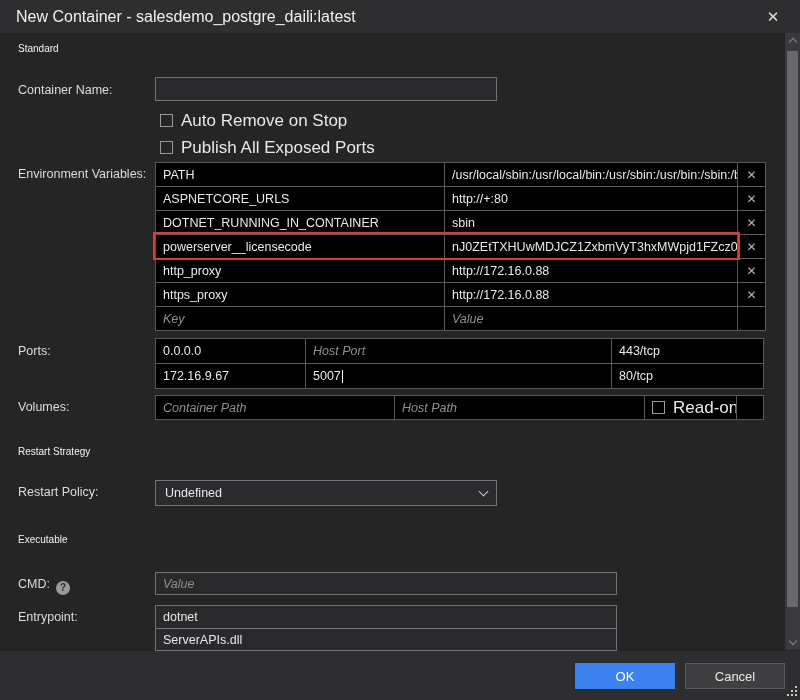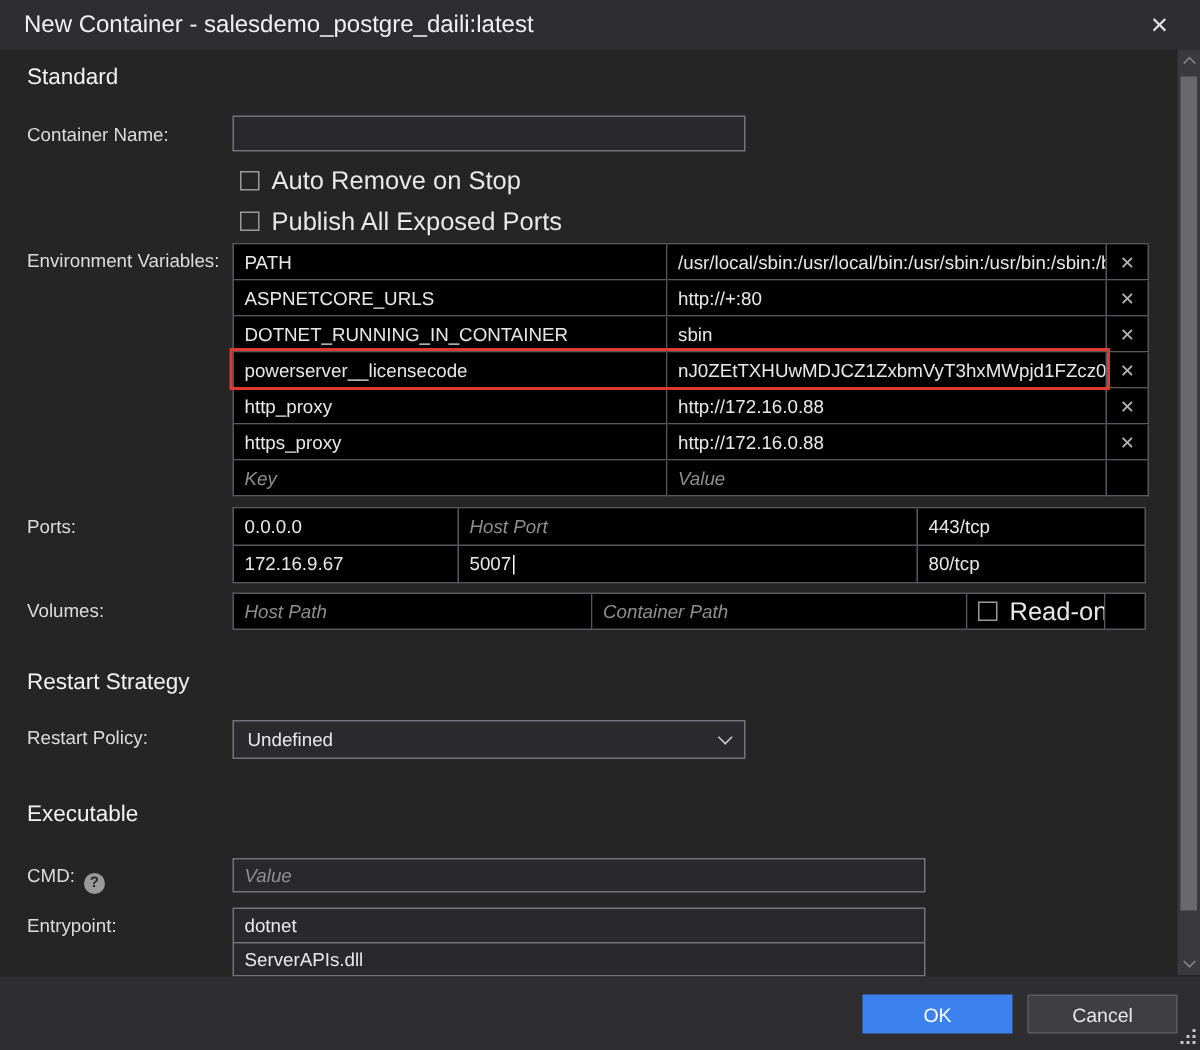--- a/index.html
+++ b/index.html
@@ -8,21 +8,21 @@
   .window { position:relative; width:800px; height:700px; background:#252526; color:#e8e8e8; }
 
   
   .titlebar { position:absolute; left:0; top:0; width:800px; height:33px; background:#2e2e31;
               display:flex; align-items:center; }
   .title { margin-left:16px; font-size:16px; color:#f0f0f0; }
   .close-btn { position:absolute; right:8px; top:0; width:38px; height:33px; display:flex;
                align-items:center; justify-content:center; color:#e0e0e0; font-size:15px; cursor:default; }
 
   
-  .heading { position:absolute; left:18px; font-size:15px; color:#f2f2f2; }
+  .heading { position:absolute; left:18px; font-size:10px; color:#f2f2f2; }
   .lbl { position:absolute; left:18px; font-size:12.5px; color:#dcdcdc; white-space:nowrap; }
 
   
   .tinput { position:absolute; height:24px; background:#29292b; border:1px solid #73737a;
             color:#e8e8e8; font-size:12.5px; padding:0 7px; font-family:inherit; outline:none; }
   .tinput::placeholder { color:#8f8f8f; font-style:italic; }
 
   
   .cbrow { position:absolute; left:160px; display:flex; align-items:center; height:15px; }
   .cbox { width:13px; height:13px; border:1px solid #9a9a9a; background:transparent; flex:0 0 13px; }
@@ -144,22 +144,22 @@
     <div class="cell">172.16.9.67</div>
     <div class="cell">
       <span>5007</span>
       <span class="caret"></span>
     </div>
     <div class="cell">80/tcp</div>
   </div>
 
   <div class="lbl" style="top:400px;">Volumes:</div>
   <div class="tbl vol-grid">
+    <div class="cell ph">Container Path</div>
     <div class="cell ph">Host Path</div>
-    <div class="cell ph">Container Path</div>
     <div class="cell">
       <span class="ro-wrap">
         <span class="cbox"></span>
         <span class="cblabel">Read-only</span>
       </span>
     </div>
     <div class="cell xcell"></div>
   </div>
 
   <div class="heading" style="top:446px;">Restart Strategy</div>

